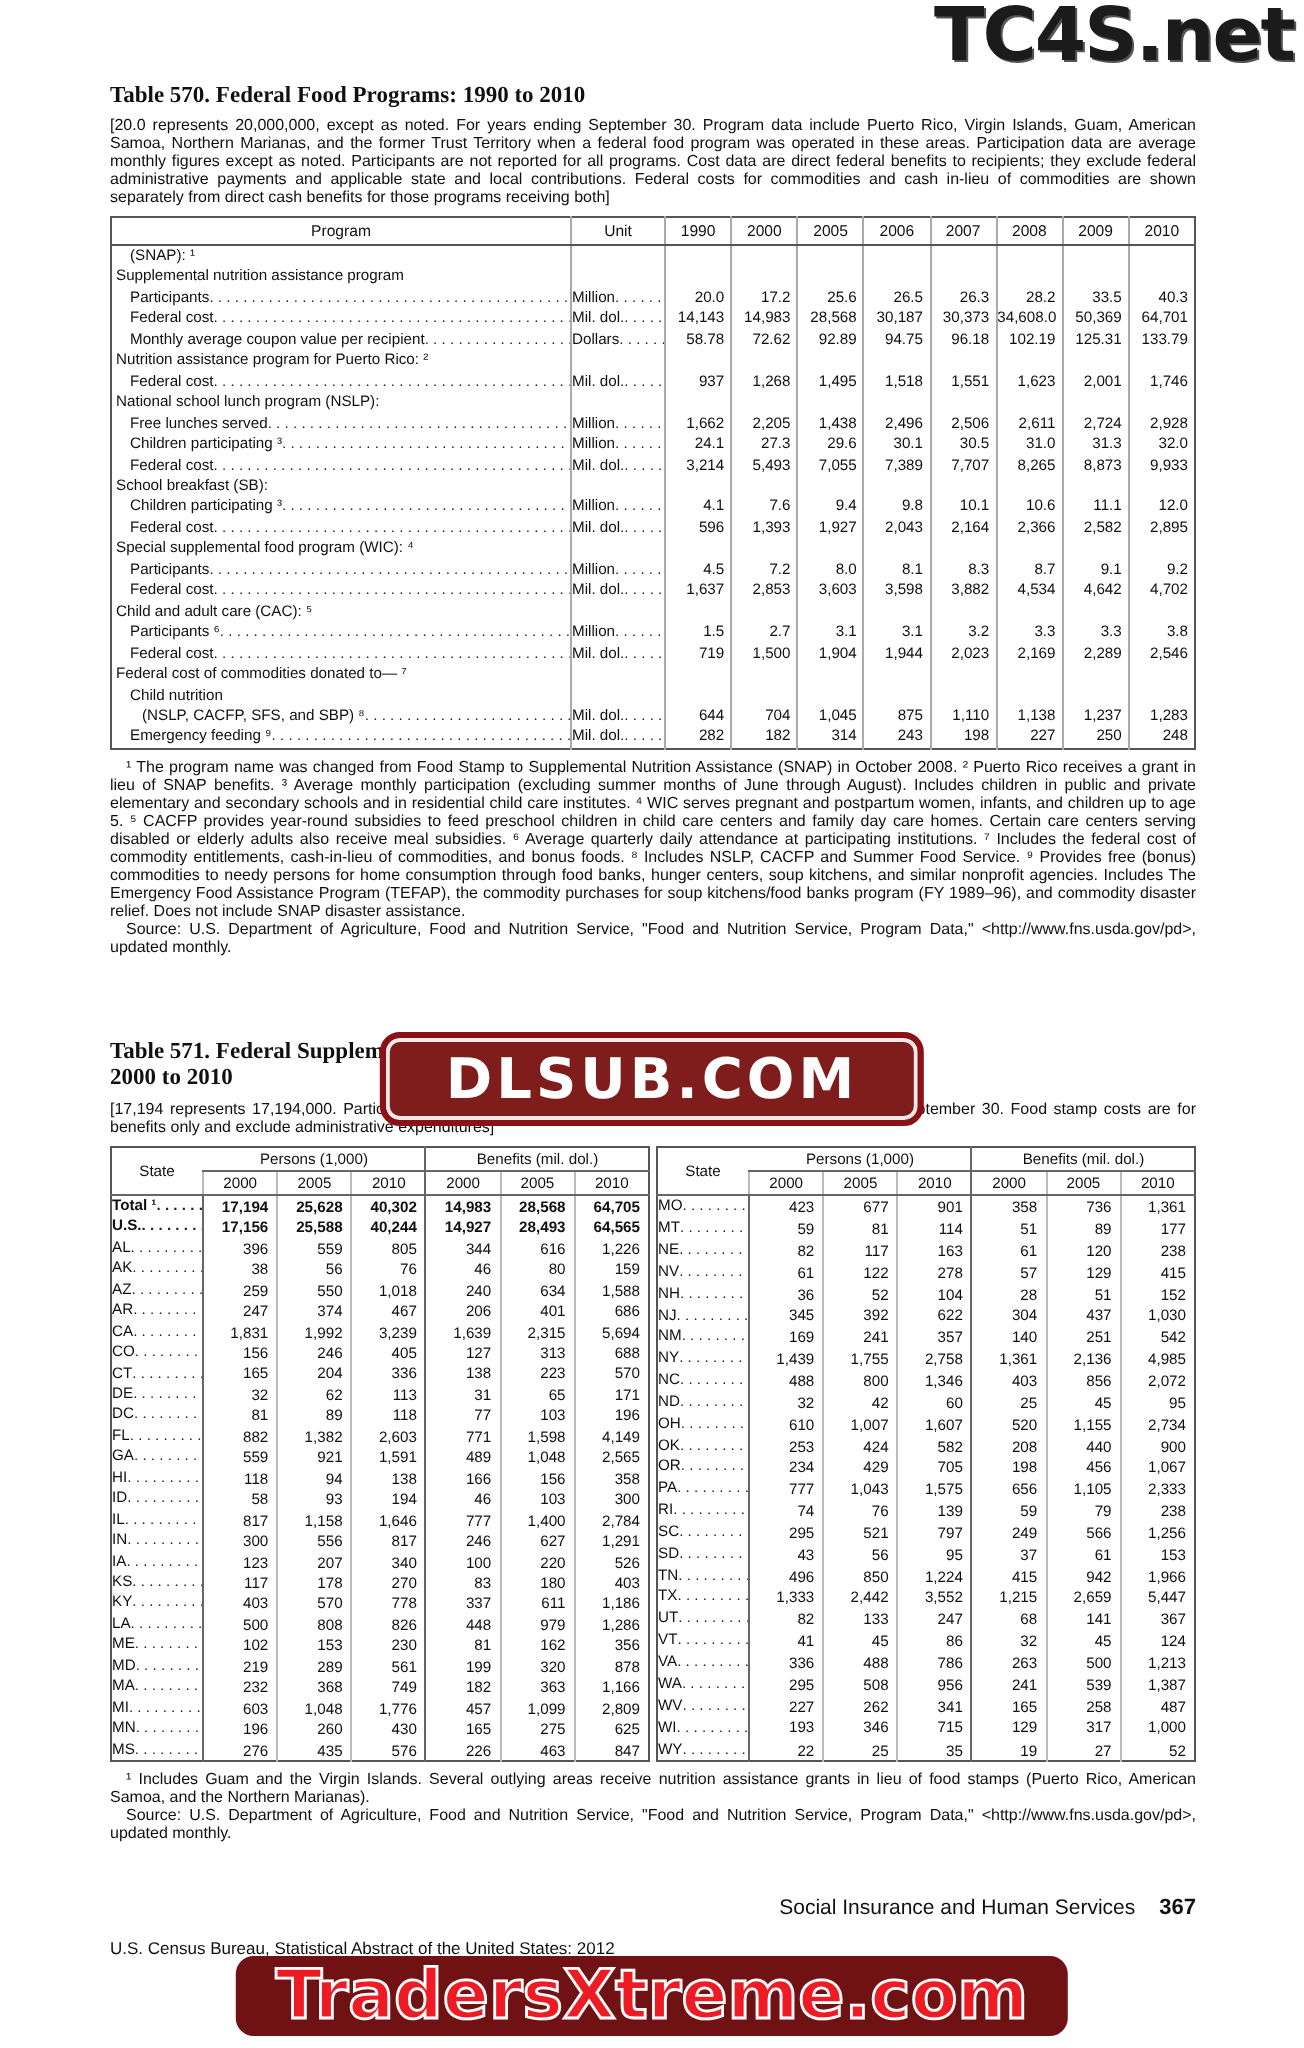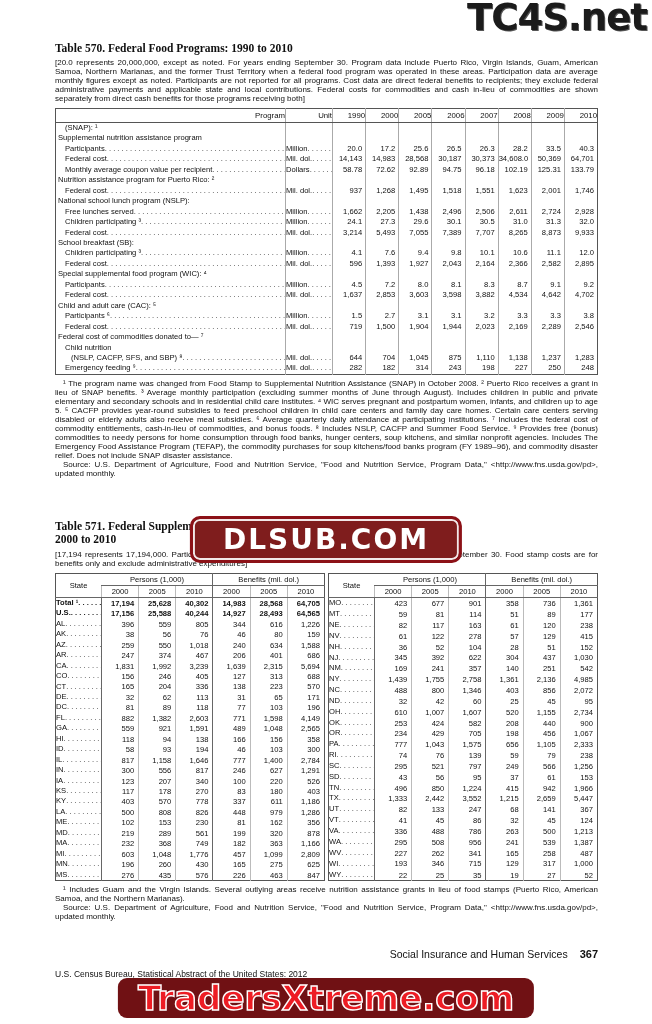--- a/index.html
+++ b/index.html
@@ -37,21 +37,21 @@
   .t-title.second2{margin-top:0;margin-bottom:4px;}
   .note{font-size:8px;line-height:9px;text-align:justify;margin:0 0 5px 0;}
   .fnote{font-size:8px;line-height:9px;text-align:justify;margin:4px 0 0 0;text-indent:8px;}
   .src{margin-top:0;}
   
   table{border-collapse:collapse;}
   .t570{width:100%;table-layout:fixed;border:1px solid #555;}
   .t570 col.c-prog{width:230px;}
   .t570 col.c-unit{width:47px;}
   .t570 th{
-    font-weight:400;font-size:7.8px;padding:2px 0 2px 0;text-align:right;
+    font-weight:400;font-size:7.8px;padding:2px 0 2px 0;text-align:center;
     border-bottom:1px solid #555;border-left:1px solid #aaa;
   }
   .t570 th:first-child{border-left:none;}
   .t570 td{font-size:7.6px;line-height:10.45px;padding:0;vertical-align:bottom;}
   .t570 td.num{text-align:right;padding-right:3px;border-left:1px solid #aaa;}
   .t570 td.unitc{border-left:1px solid #aaa;overflow:hidden;}
   .cellflex{display:flex;align-items:baseline;overflow:hidden;white-space:nowrap;line-height:10.45px;}
   .lab{white-space:nowrap;}
   .leader{flex:1;overflow:hidden;white-space:nowrap;color:#222;}
   .leader::before{content:" . . . . . . . . . . . . . . . . . . . . . . . . . . . . . . . . . . . . . . . . . . . . . . . . . . . . . . . . . . . . . . . .";}

